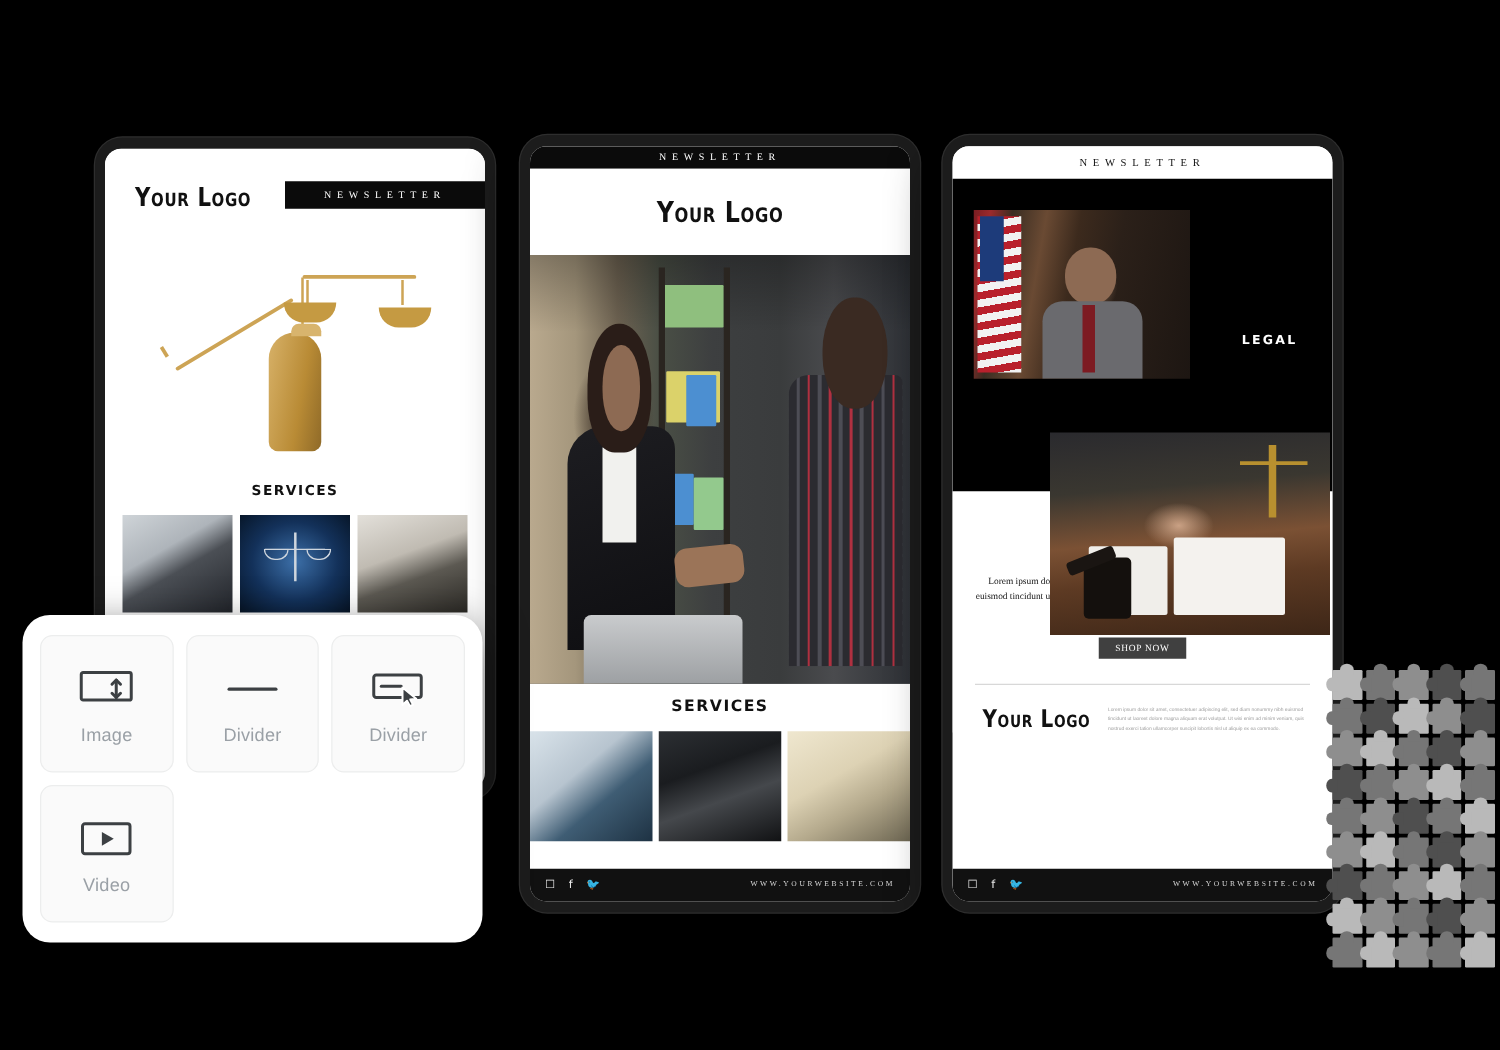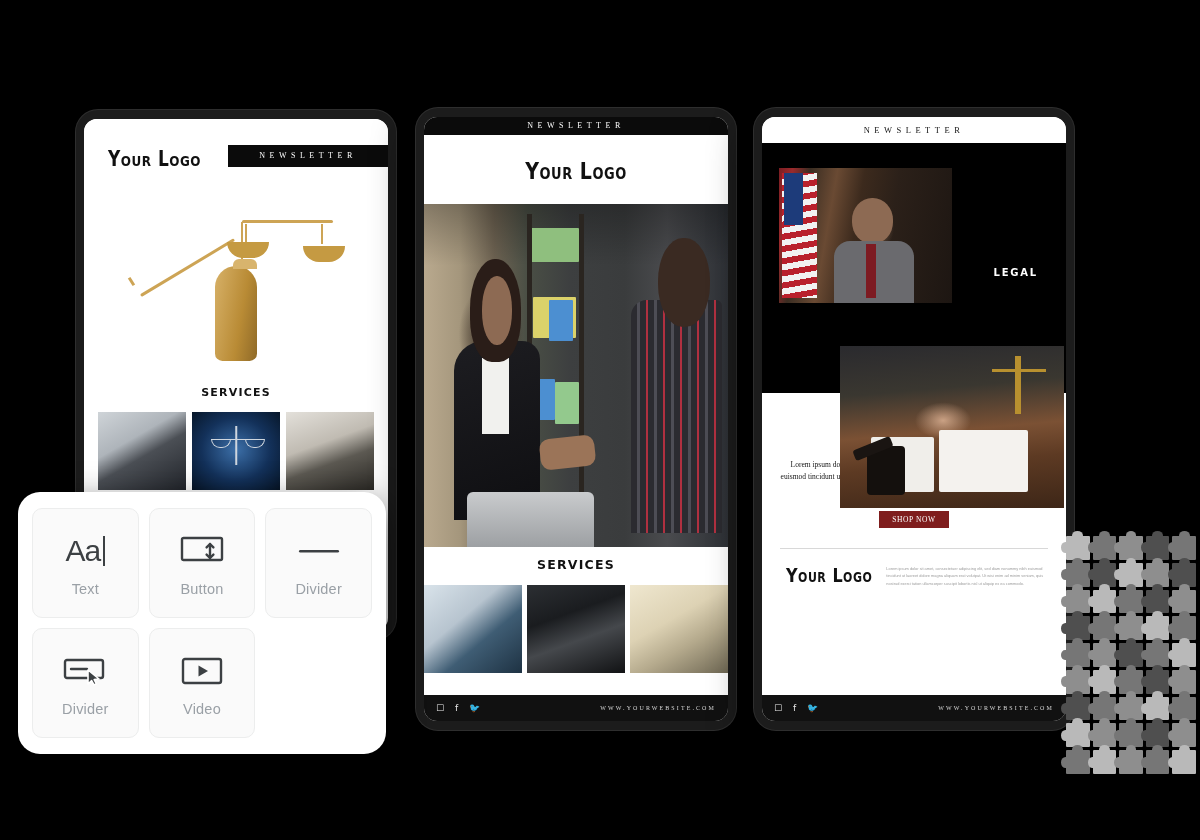--- a/index.html
+++ b/index.html
@@ -125,21 +125,21 @@
     background:
       radial-gradient(ellipse 40px 26px at 46% 46%, #caa184 0%, rgba(202,161,132,0) 70%),
       radial-gradient(ellipse 18px 22px at 22% 78%, #1a1410 0%, rgba(26,20,16,0) 72%),
       linear-gradient(175deg,#2a2a2e 0%,#3a3730 28%,#7b5134 52%,#5d3a23 70%,#3d2617 100%);
   }
 
   
   .d3-body { background:#fff; }
   .serif { font-family:"Liberation Serif", serif; color:#141414; }
   .shopnow {
-    display:inline-block; background:#7f1d1d; color:#fff;
+    display:inline-block; background:#404040; color:#fff;
     font-family:"Liberation Serif", serif; font-size:7.5px;
     letter-spacing:.6px; padding:4px 13px;
   }
 
   
   #editor-panel {
     position:absolute; left:18px; top:492px; width:368px; height:262px;
     background:#fff; border-radius:22px;
     box-shadow: 0 10px 34px rgba(0,0,0,.55);
     padding:16px 14px;
@@ -340,39 +340,32 @@
             <span>🐦</span>
           </div>
           <div class="weburl">WWW.YOURWEBSITE.COM</div>
         </div>
       </div>
     </div>
   </div>
 
   <div id="editor-panel">
 
-    <div class="block-card">
-      <div class="glyph">
-        <span class="aa">Aa</span>
-          <span class="caret"></span>
-      </div>
-      <div class="blabel">Text</div>
-    </div>
 
 
     <div class="block-card">
       <div class="glyph">
         <svg width="44" height="30" viewBox="0 0 44 30" fill="none" stroke="#3c4043" stroke-width="2.4">
           <rect x="2" y="2" width="40" height="22" rx="1.5"></rect>
           <path d="M30 8 L30 22" stroke-linecap="round"></path>
           <path d="M26.6 11.4 L30 8 L33.4 11.4" stroke-linecap="round" stroke-linejoin="round"></path>
           <path d="M26.6 18.6 L30 22 L33.4 18.6" stroke-linecap="round" stroke-linejoin="round"></path>
         </svg>
       </div>
-      <div class="blabel">Button</div>
+      <div class="blabel">Image</div>
     </div>
 
     <div class="block-card">
       <div class="glyph">
         <svg width="44" height="12" viewBox="0 0 44 12">
           <rect x="2" y="5" width="40" height="2.6" rx="1.3" fill="#3c4043"></rect>
         </svg>
       </div>
       <div class="blabel">Divider</div>
     </div>

